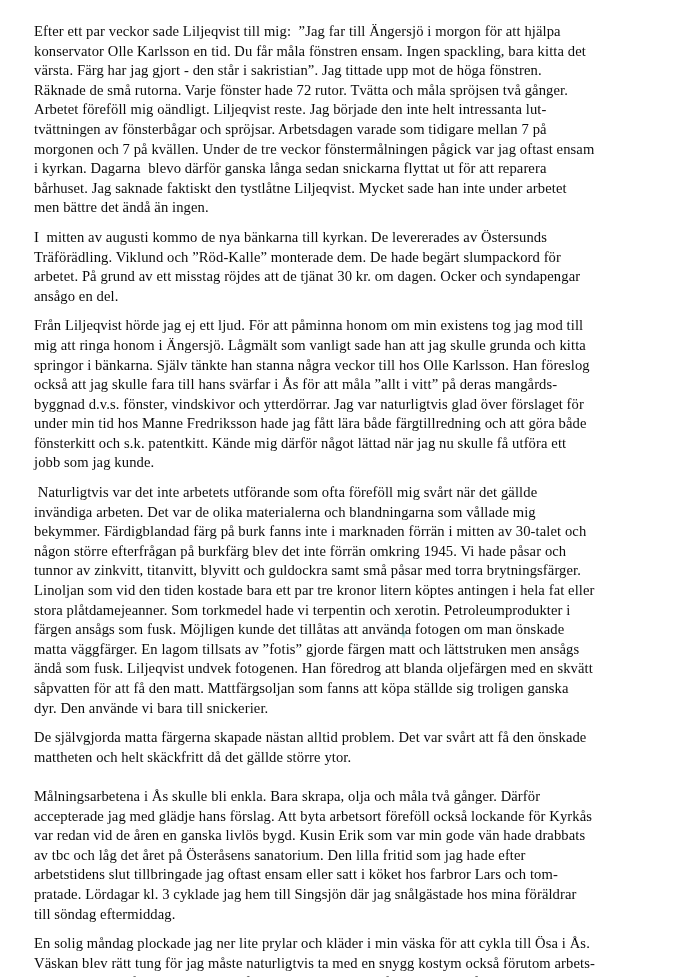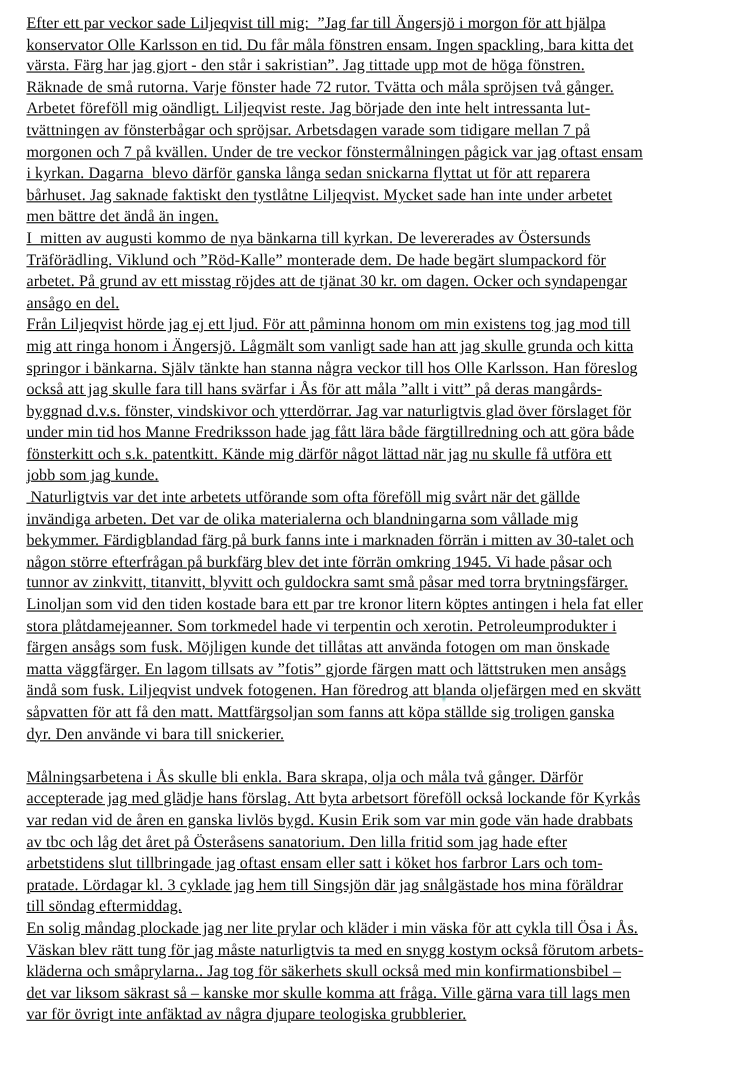--- a/index.html
+++ b/index.html
@@ -15,24 +15,23 @@
     overflow: hidden;
     box-sizing: border-box;
     padding: 12px 20px 0 24px;
     font-family: "Liberation Serif", "DejaVu Serif", serif;
     font-size: 14.6px;
     line-height: 19.6px;
     color: #0b0b0b;
     -webkit-font-smoothing: antialiased;
   }
   .para {
-    margin: 0;
+    margin: 10px;
     white-space: pre;          
     letter-spacing: 0.1px;
-    text-decoration: underline;
   }
   .para.gap-before {
     margin-top: 19.6px;        
   }
   .scan-artifact {
     position: absolute;
     left: 401px;
     top: 630px;
     width: 5px;
     height: 9px;
@@ -72,20 +71,22 @@
 bekymmer. Färdigblandad färg på burk fanns inte i marknaden förrän i mitten av 30-talet och
 någon större efterfrågan på burkfärg blev det inte förrän omkring 1945. Vi hade påsar och
 tunnor av zinkvitt, titanvitt, blyvitt och guldockra samt små påsar med torra brytningsfärger.
 Linoljan som vid den tiden kostade bara ett par tre kronor litern köptes antingen i hela fat eller
 stora plåtdamejeanner. Som torkmedel hade vi terpentin och xerotin. Petroleumprodukter i
 färgen ansågs som fusk. Möjligen kunde det tillåtas att använda fotogen om man önskade
 matta väggfärger. En lagom tillsats av ”fotis” gjorde färgen matt och lättstruken men ansågs
 ändå som fusk. Liljeqvist undvek fotogenen. Han föredrog att blanda oljefärgen med en skvätt
 såpvatten för att få den matt. Mattfärgsoljan som fanns att köpa ställde sig troligen ganska
 dyr. Den använde vi bara till snickerier.</p>
+  <p class="para">De självgjorda matta färgerna skapade nästan alltid problem. Det var svårt att få den önskade
+mattheten och helt skäckfritt då det gällde större ytor.</p>
   <p class="para gap-before">Målningsarbetena i Ås skulle bli enkla. Bara skrapa, olja och måla två gånger. Därför
 accepterade jag med glädje hans förslag. Att byta arbetsort föreföll också lockande för Kyrkås
 var redan vid de åren en ganska livlös bygd. Kusin Erik som var min gode vän hade drabbats
 av tbc och låg det året på Österåsens sanatorium. Den lilla fritid som jag hade efter
 arbetstidens slut tillbringade jag oftast ensam eller satt i köket hos farbror Lars och tom-
 pratade. Lördagar kl. 3 cyklade jag hem till Singsjön där jag snålgästade hos mina föräldrar
 till söndag eftermiddag.</p>
   <p class="para">En solig måndag plockade jag ner lite prylar och kläder i min väska för att cykla till Ösa i Ås.
 Väskan blev rätt tung för jag måste naturligtvis ta med en snygg kostym också förutom arbets-
 kläderna och småprylarna.. Jag tog för säkerhets skull också med min konfirmationsbibel –

